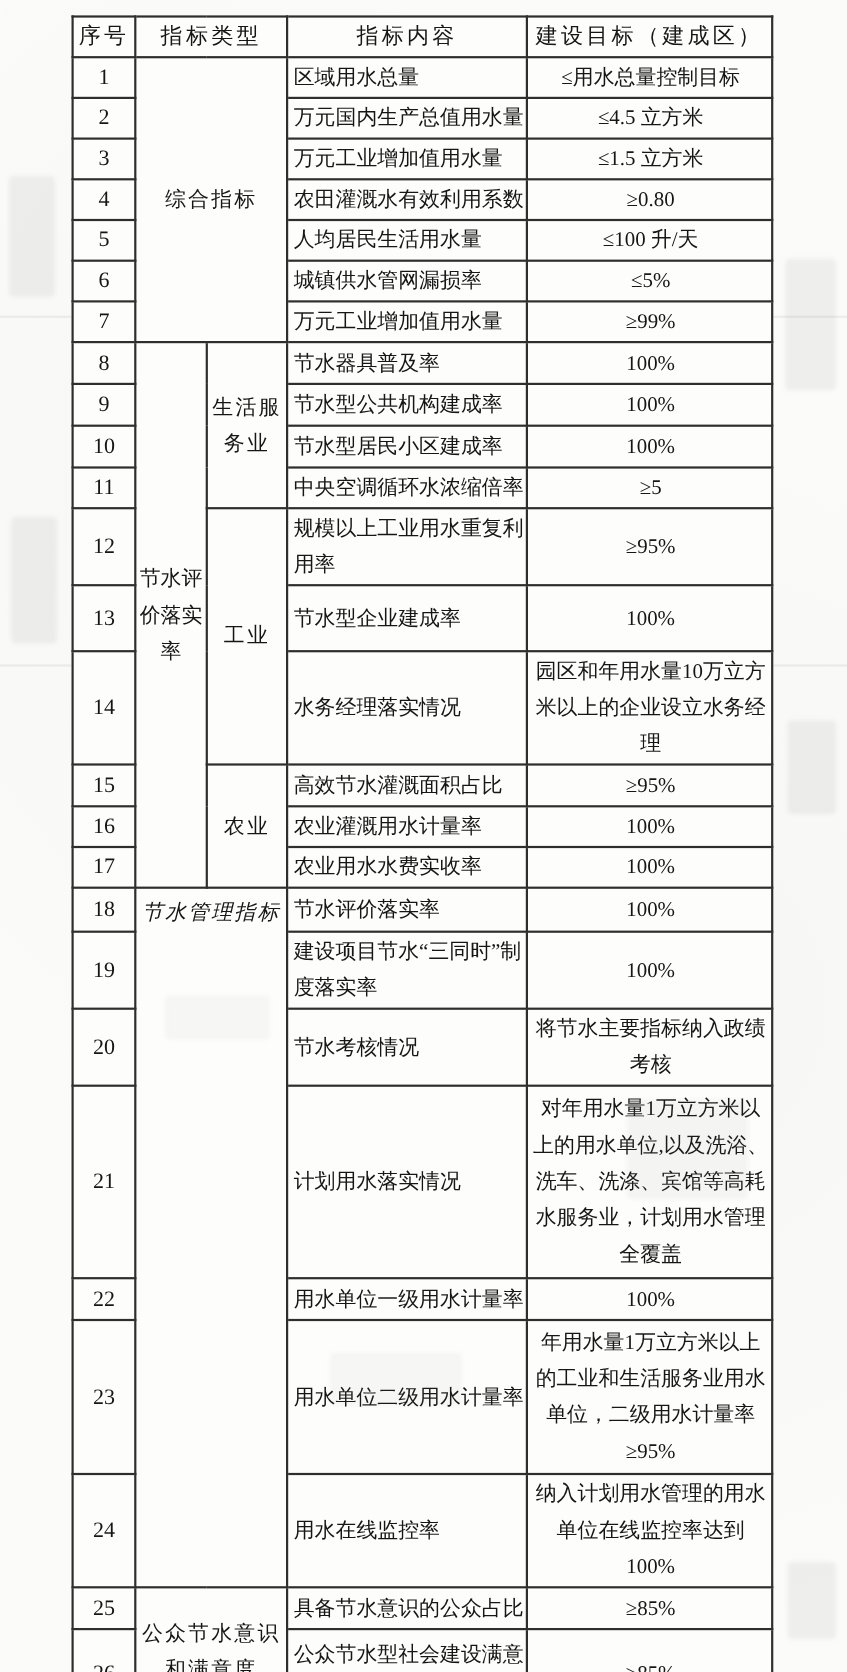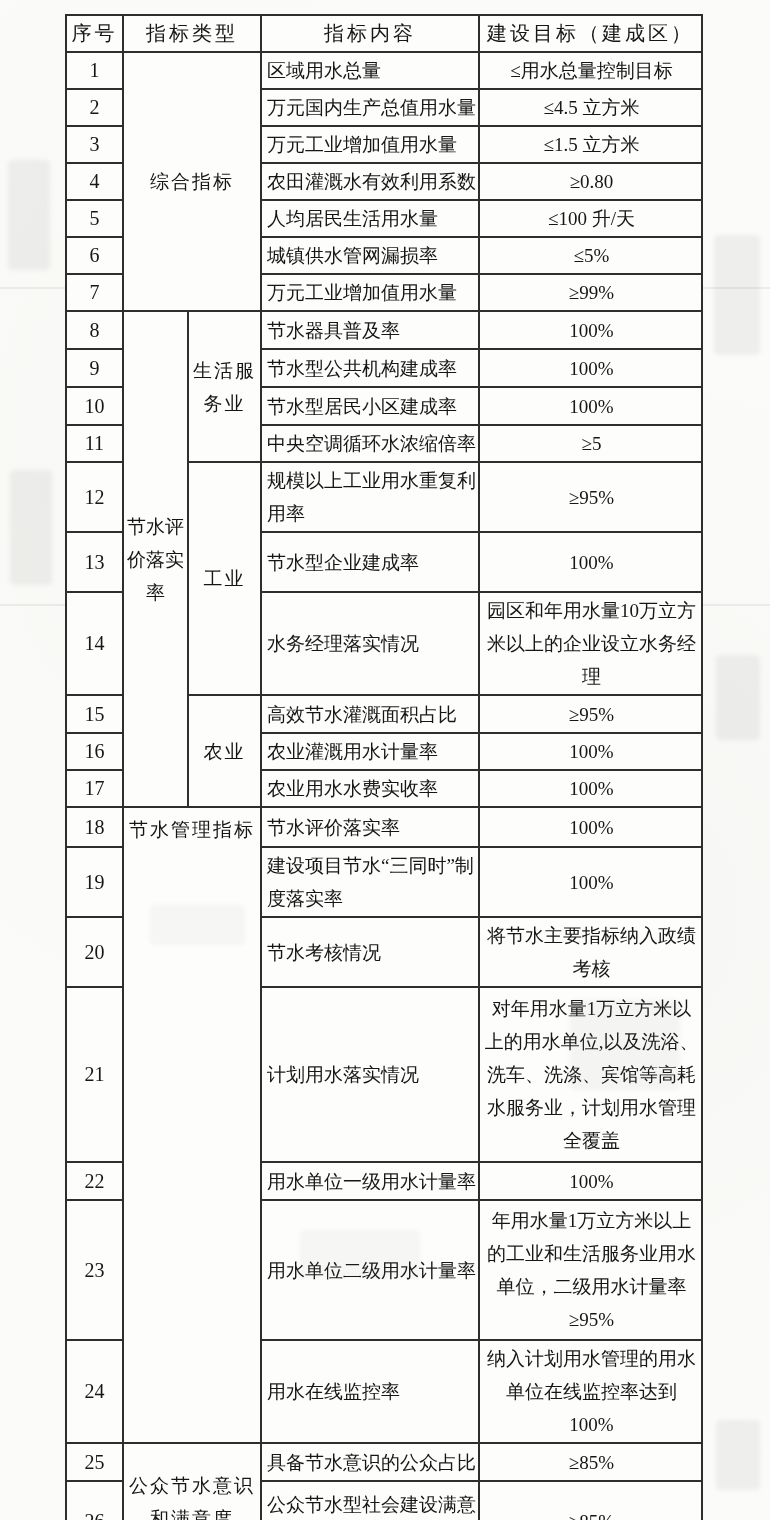--- a/index.html
+++ b/index.html
@@ -68,20 +68,21 @@
     text-align: center;
     letter-spacing: 2px;
   }
   td.cell-g2 {
     letter-spacing: 0;
     padding: 1px 1px;
   }
   td.top-align {
     vertical-align: top;
     padding-top: 5px;
+    font-style: italic;
   }
   td.c-content {
     text-align: left;
     padding: 1px 2px 1px 5px;
   }
   td.c-target {
     text-align: center;
     padding: 1px 2px 1px 4px;
   }
 </style>

